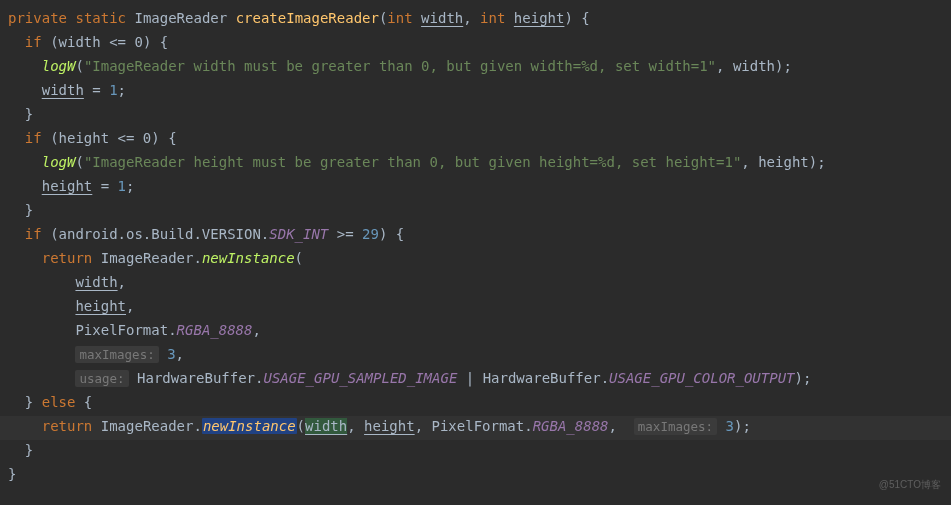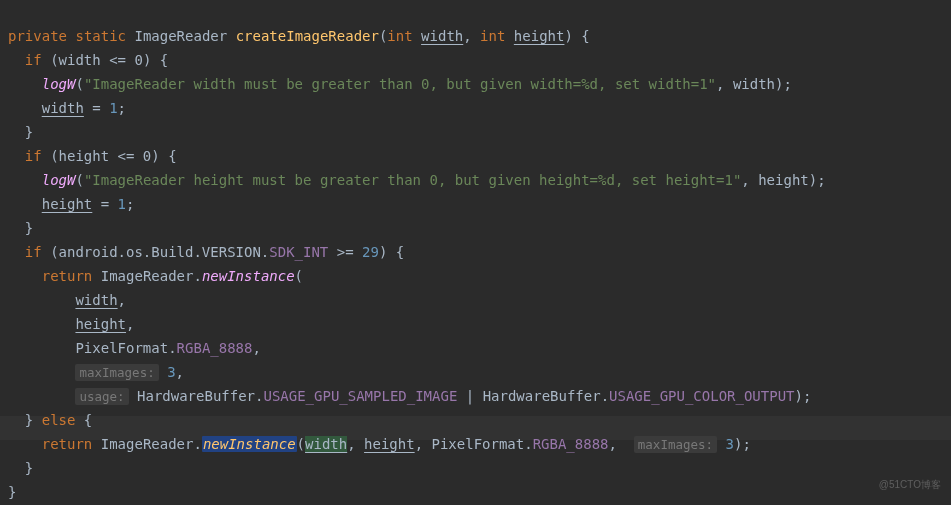--- a/index.html
+++ b/index.html
@@ -8,42 +8,42 @@
     width: 951px;
     height: 505px;
     font-family: "JetBrains Mono", "Consolas", "Menlo", monospace;
     font-size: 14px;
     line-height: 24px;
     color: #a9b7c6;
     overflow: hidden;
     position: relative;
   }
   .code {
-    padding: 24px 0 0 8px;
+    padding: 6px 0 0 8px;
     white-space: pre;
   }
   .code .line { display: block; height: 24px; }
   .hl-line {
     position: absolute;
     left: 0; right: 0;
     height: 24px;
     background: #323232;
     z-index: 0;
   }
   .code { position: relative; z-index: 1; }
 
   
   .kw   { color: #cc7832; }
   .type { color: #a9b7c6; }
   .mname{ color: #ffc66d; }
   .underl { text-decoration: underline; text-underline-offset: 3px; }
-  .callit { color: #f0abfc; font-style: italic; }
+  .callit { color: #bef264; font-style: italic; }
   .str  { color: #6a8759; }
   .num  { color: #6897bb; }
-  .stat { color: #9876aa; }
+  .stat { color: #9876aa; font-style: italic; }
   .hint {
     background: #3b3b3b;
     color: #787878;
     font-style: normal;
     font-size: 12.5px;
     padding: 1px 4px;
     border-radius: 2px;
     white-space: pre;
   }
   .sel-call {

